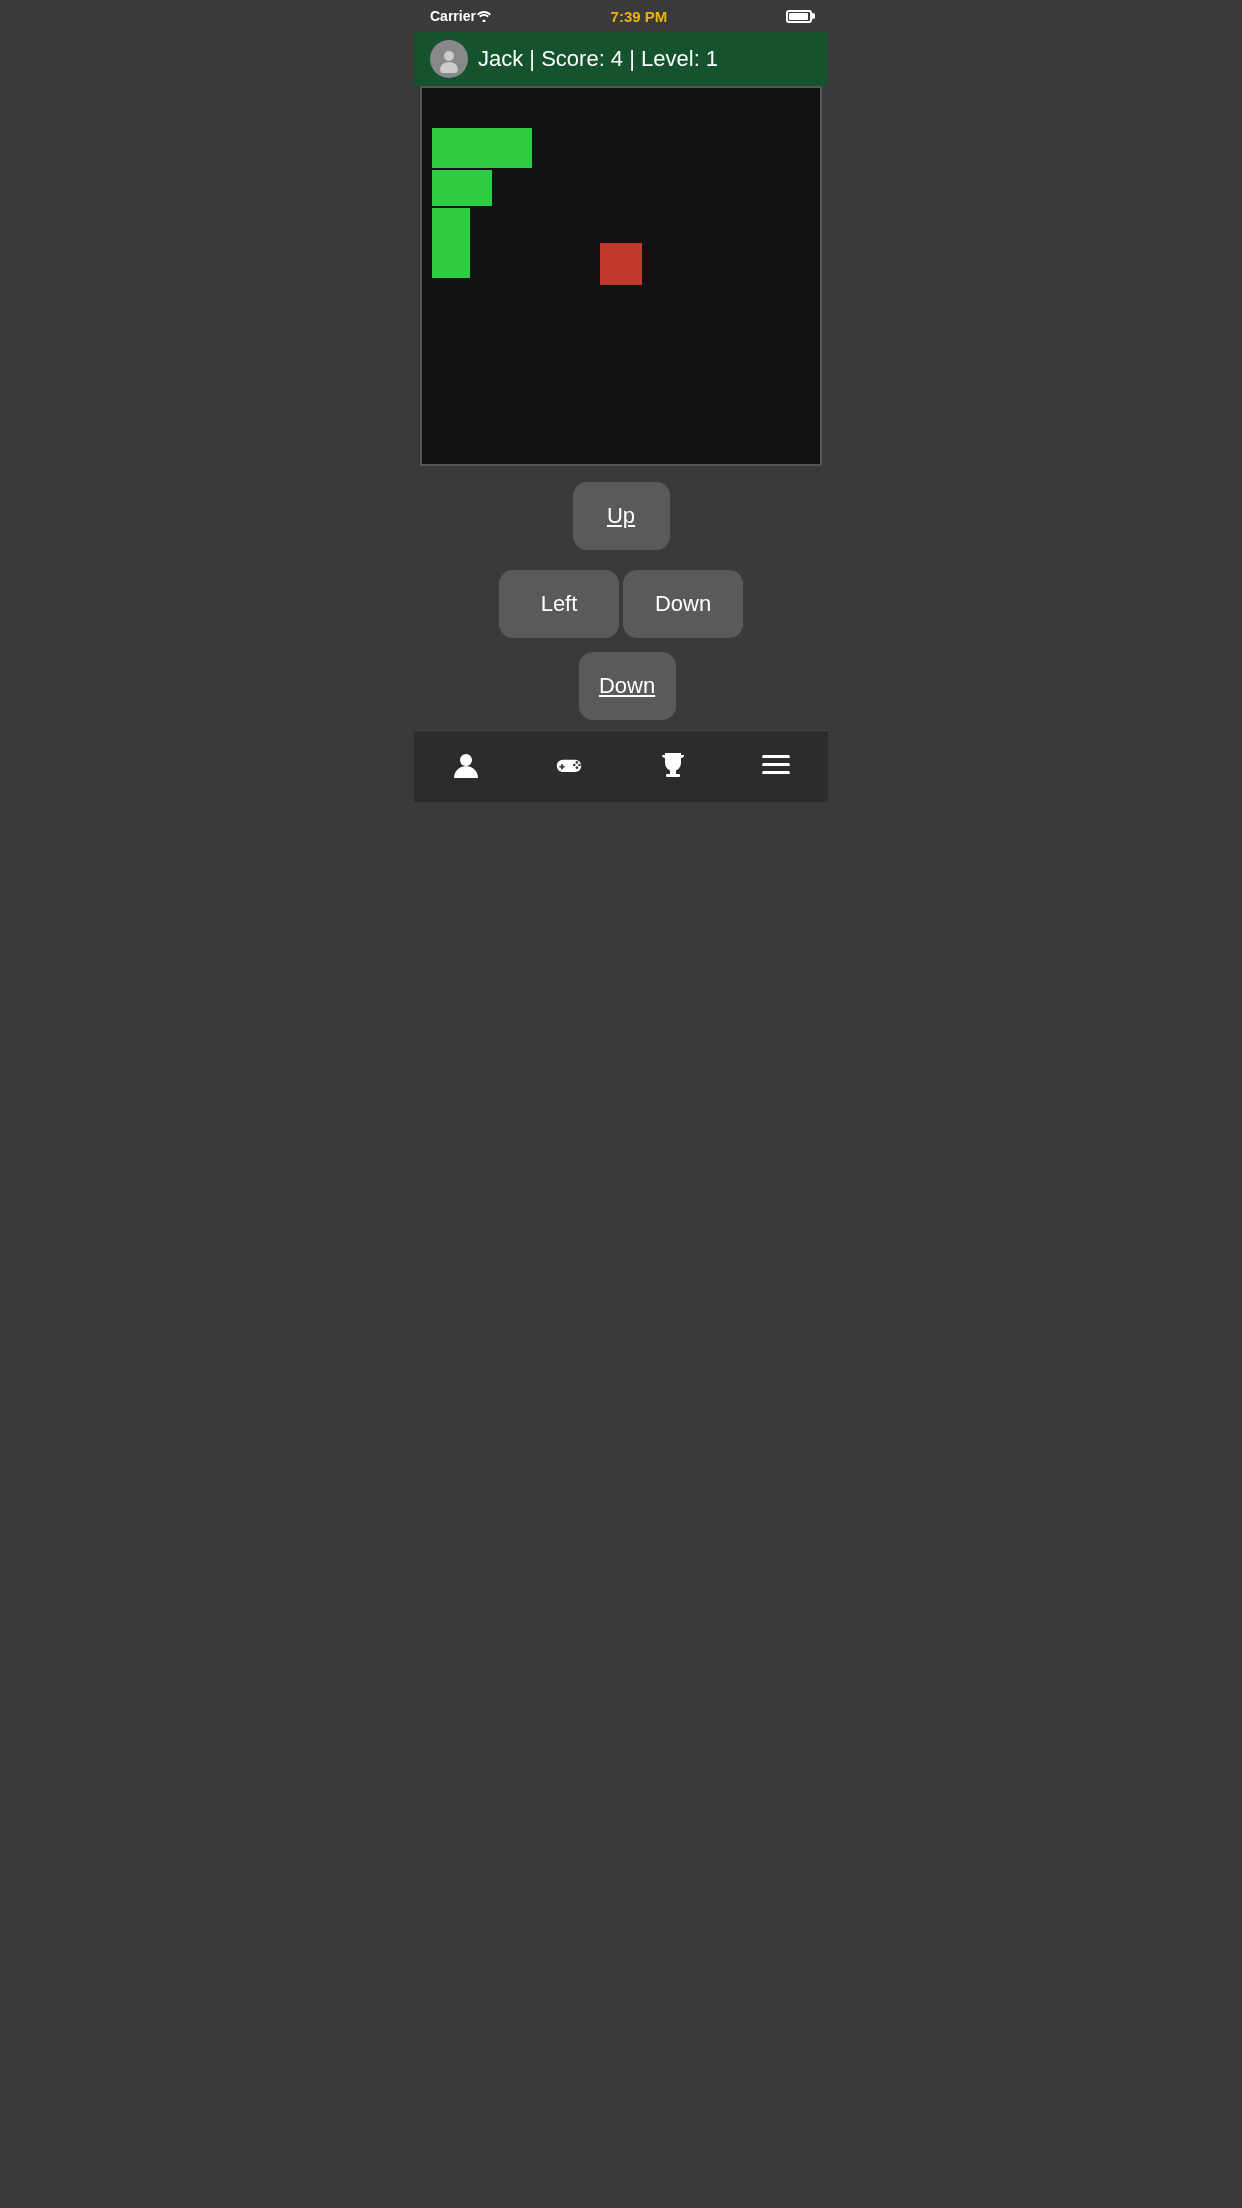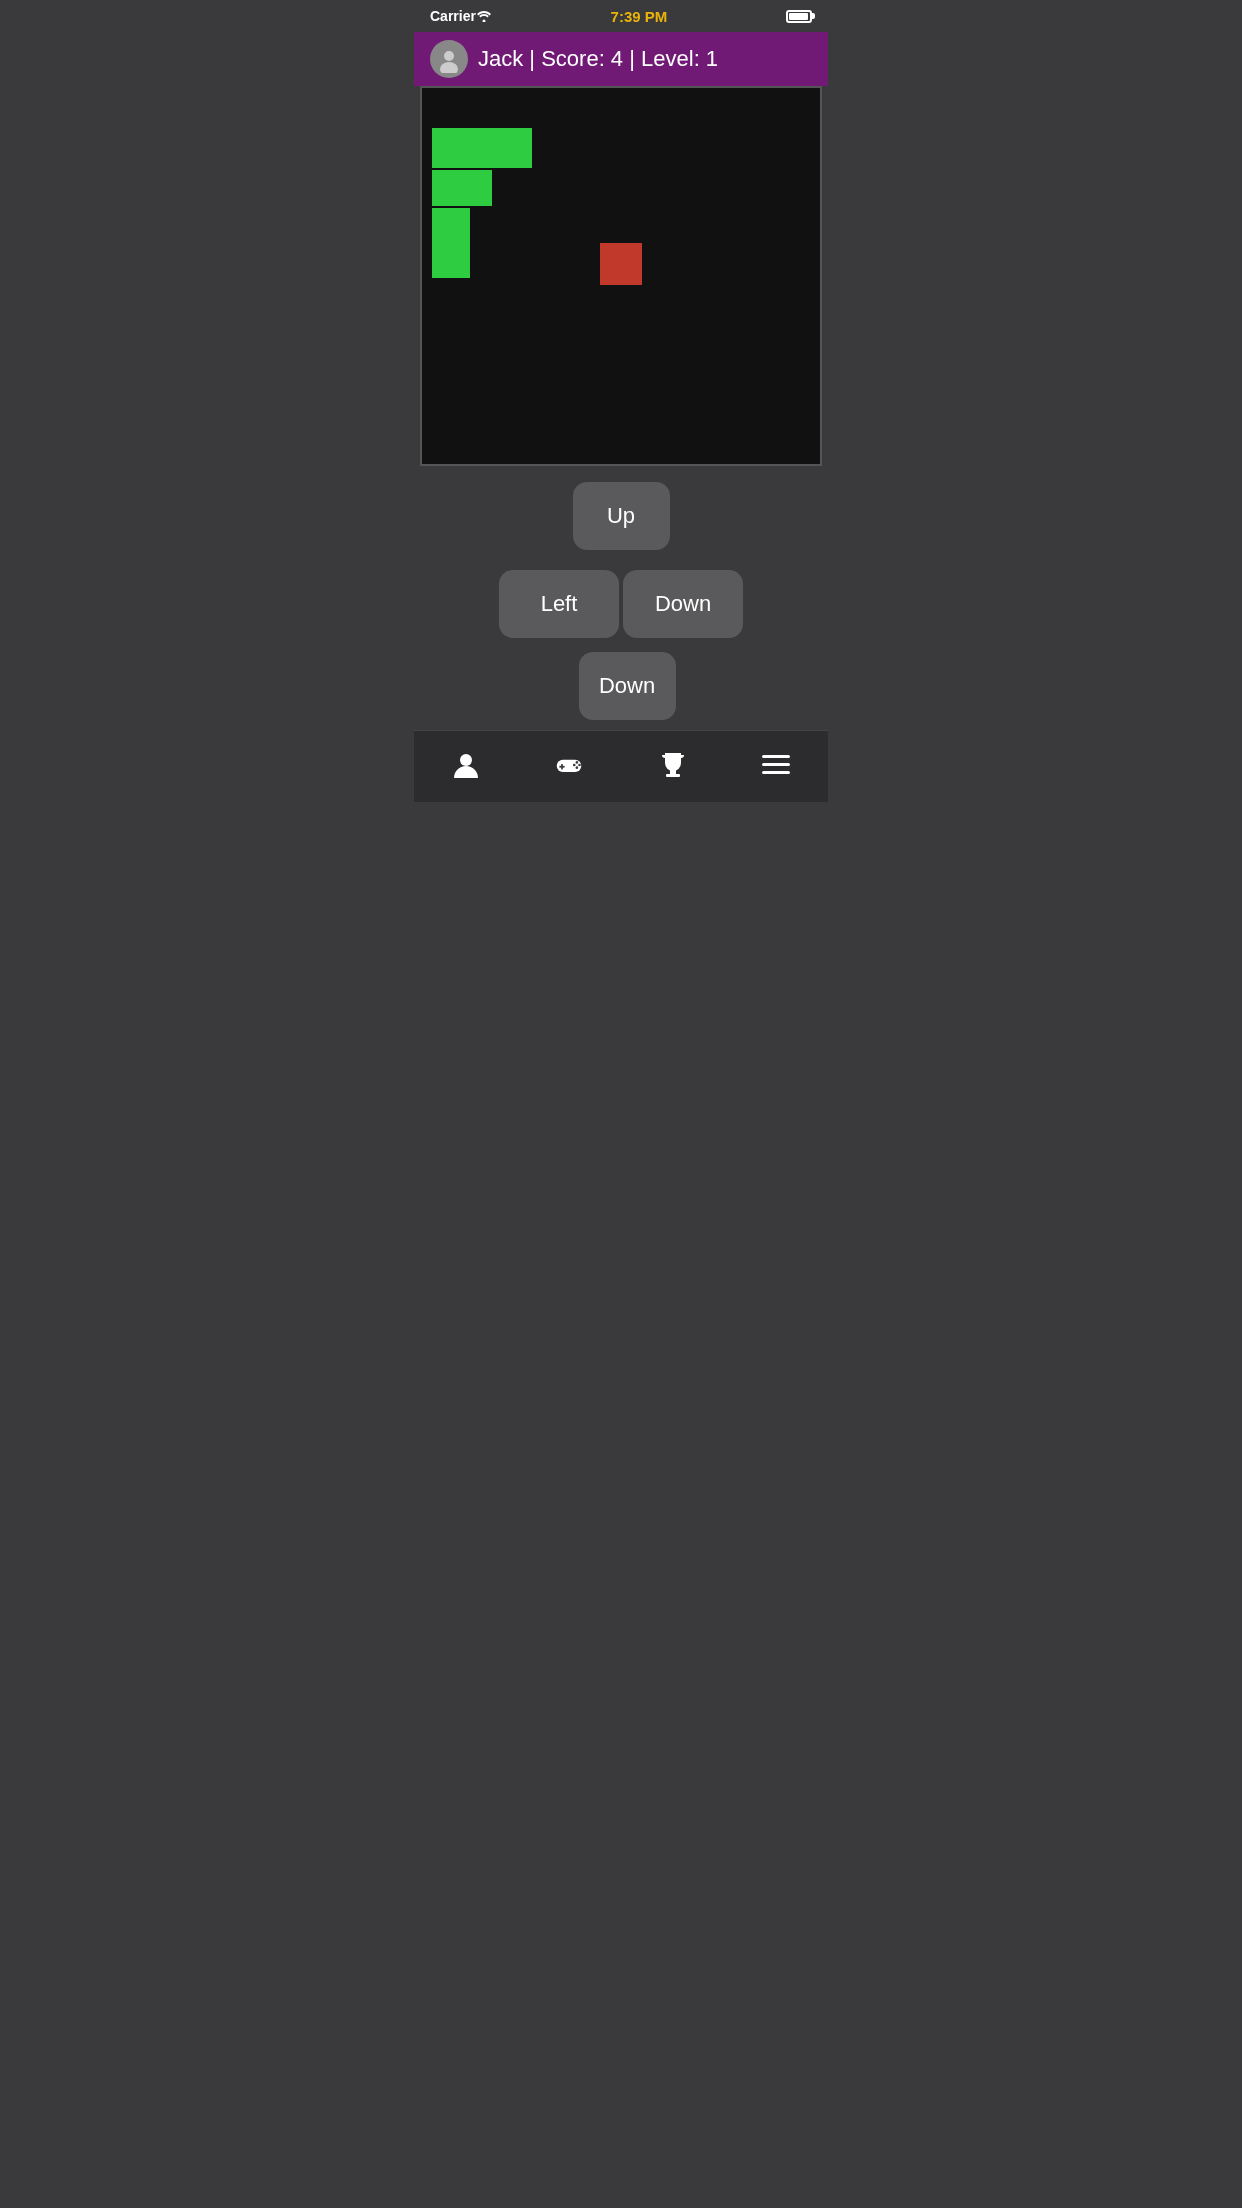--- a/index.html
+++ b/index.html
@@ -66,21 +66,21 @@
       left: 1px;
       top: 1px;
       bottom: 1px;
       width: 85%;
       background: #fff;
       border-radius: 1px;
     }
 
     
     .header {
-      background: #701a75;
+      background: #14532d;
       display: flex;
       align-items: center;
       padding: 8px 16px;
       gap: 10px;
     }
     .avatar {
       width: 38px;
       height: 38px;
       border-radius: 50%;
       background: #888;
@@ -138,20 +138,21 @@
       font-weight: 400;
       cursor: pointer;
       display: flex;
       align-items: center;
       justify-content: center;
     }
 
     .btn-up, .btn-down {
       width: 97px;
       height: 68px;
+      text-decoration: underline;
     }
 
     .btn-left, .btn-right {
       width: 120px;
       height: 68px;
     }
 
     .btn-play {
       width: 128px;
       height: 120px;

